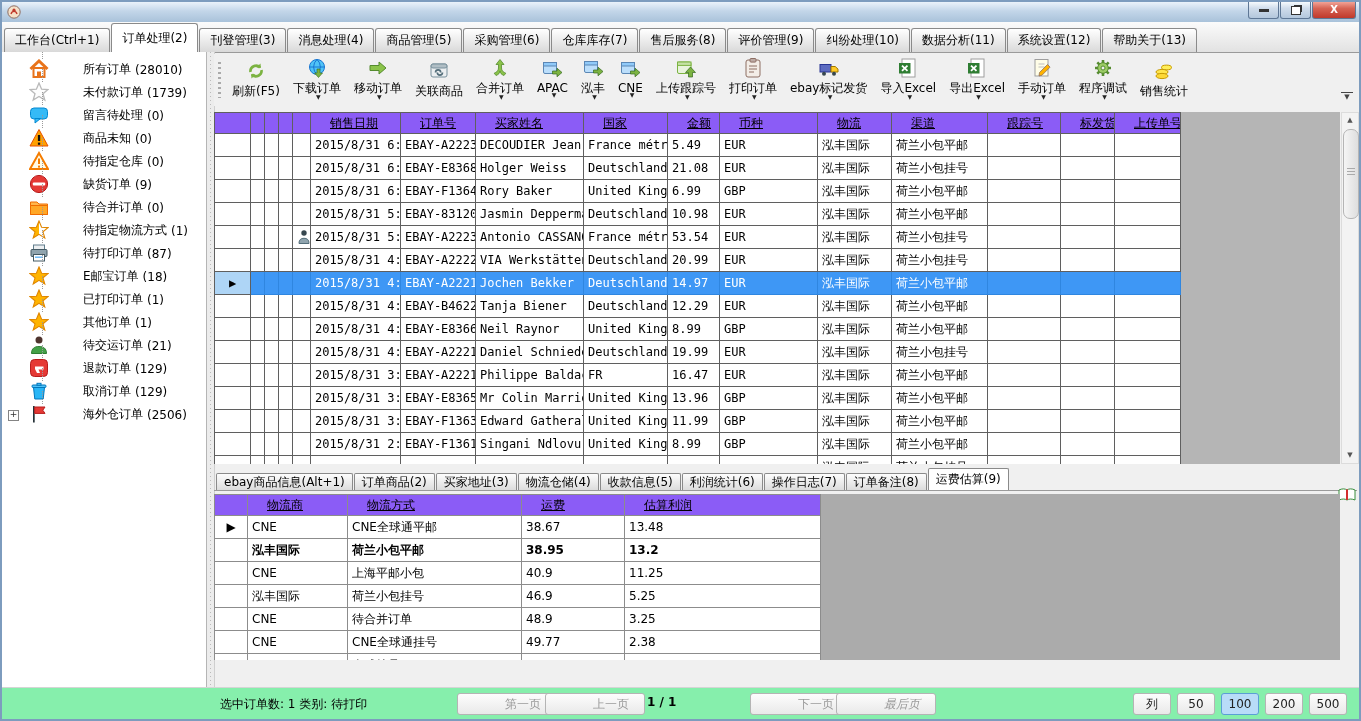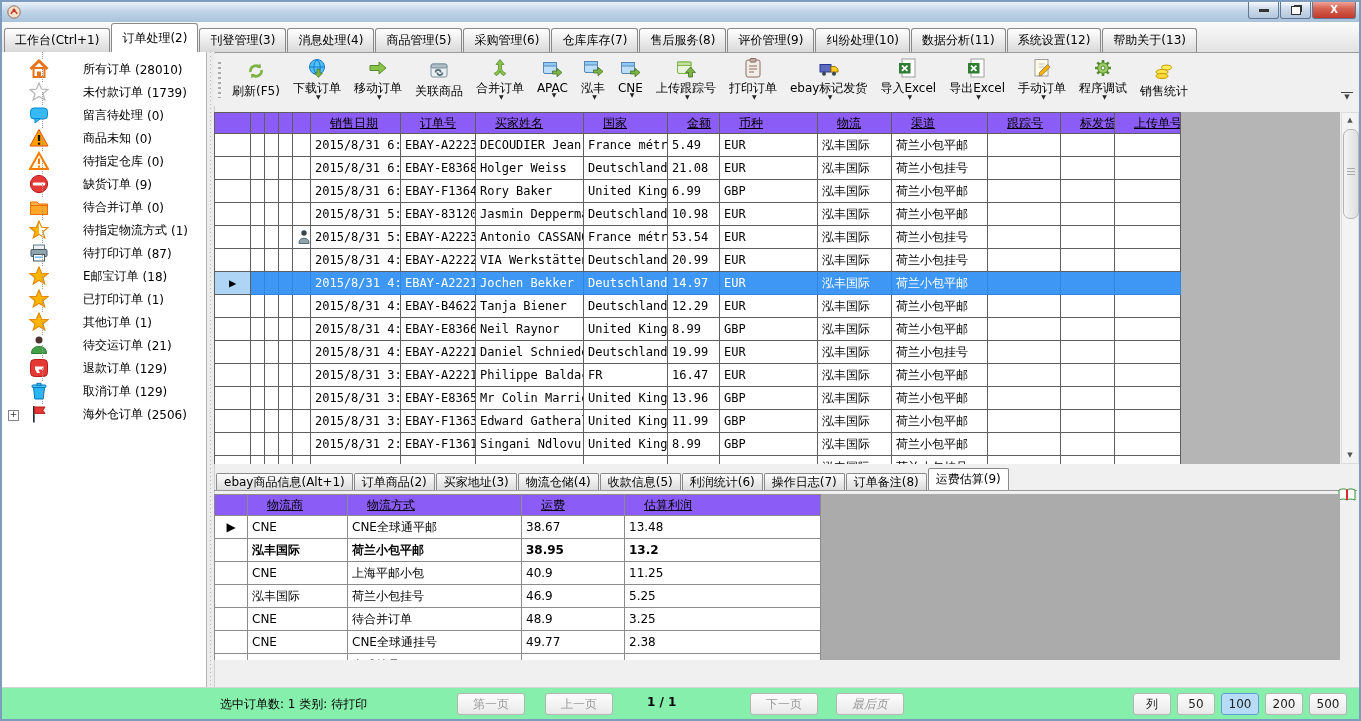--- a/index.html
+++ b/index.html
@@ -87,21 +87,21 @@
   .freight-area{position:absolute;left:212px;top:492px;width:1126px;height:166px;
     background:#ababab;overflow:hidden;}
   .freight-area table.grid th,.freight-area table.grid td{border-color:#8c8c8c;}
   .freight-area td{font-family:"DejaVu Sans","Liberation Sans",sans-serif !important;}
   tr.bold-row td{font-weight:bold;}
   
   .statusbar{position:absolute;left:0;right:0;bottom:0;height:31px;background:#86efac;
     border-top:1px solid #d5d5d5;}
   .status-text{position:absolute;left:218px;top:8px;}
   .pg-btn{position:absolute;top:5px;width:66px;height:20px;line-height:20px;text-align:center;
-    border:1px solid #b4b4b4;border-radius:3px;background:linear-gradient(#fdfdfd,#e9e9e9);color:#9a9a9a;}
+    border:1px solid #b4b4b4;border-radius:3px;background:linear-gradient(#fdfdfd,#e9e9e9);color:#9a9a9a;padding-left:32px;}
   .pg-first{left:455px;} .pg-prev{left:543px;} .pg-next{left:748px;} .pg-last{left:834px;font-style:italic;}
   .pg-indicator{position:absolute;left:645px;top:7px;width:80px;font-weight:bold;color:#000;}
   .size-group{position:absolute;right:12px;top:5px;display:flex;}
   .size-btn{min-width:26px;height:20px;line-height:20px;text-align:center;padding:0 5px;margin-left:6px;
     border:1px solid #b4b4b4;border-radius:3px;background:linear-gradient(#fdfdfd,#e9e9e9);color:#222;}
   .size-btn.active{background:#b8dcf8;border-color:#5a9fd4;text-align:center;}
 </style>
 </head>
 <body>
 

